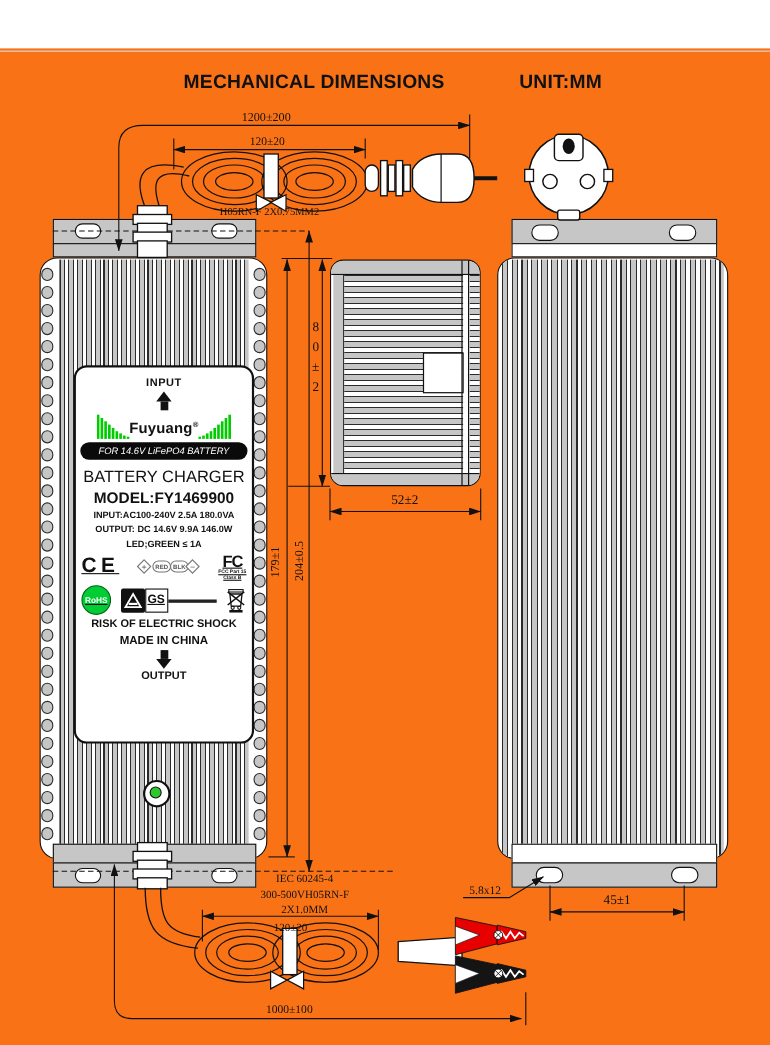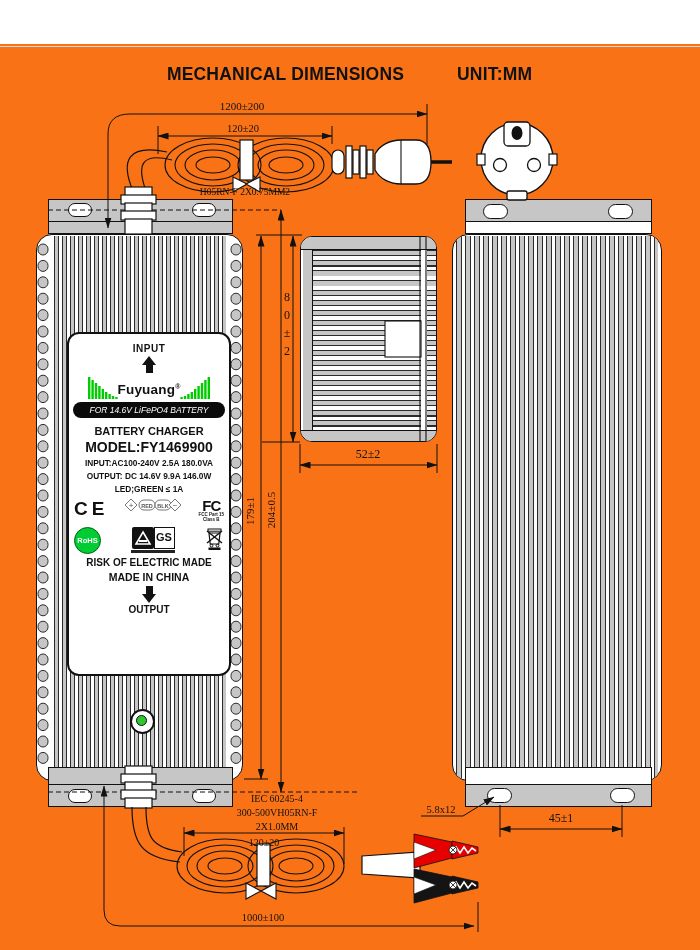--- a/index.html
+++ b/index.html
@@ -24,31 +24,31 @@
   .lb-input{font-size:10px;font-weight:bold;letter-spacing:.5px;}
   .arrow-up,.arrow-down{display:flex;flex-direction:column;align-items:center;}
   .tri-up{width:0;height:0;border-left:7px solid transparent;border-right:7px solid transparent;border-bottom:9px solid #111;}
   .tri-down{width:0;height:0;border-left:7px solid transparent;border-right:7px solid transparent;border-top:9px solid #111;}
   .stem{width:7px;height:8px;background:#111;}
   .logo-row{display:flex;align-items:flex-end;margin-top:2px;height:24px;}
   .brand{font-size:13.5px;font-weight:bold;margin:0 -3px 2px -3px;letter-spacing:.2px;}
   .brand sup{font-size:7px;}
   .pill{margin-top:3px;width:152px;height:16px;background:#0a0a0a;border-radius:8px;color:#fff;
         font-size:8.5px;font-weight:normal;font-style:italic;line-height:16px;}
-  .l1{font-size:11px;font-weight:bold;margin-top:7px;}
+  .l1{font-size:15px;font-weight:normal;margin-top:7px;}
   .l2{font-size:14px;font-weight:bold;margin-top:2px;}
   .l3{font-size:8.3px;font-weight:bold;margin-top:3px;}
-  .lrow{width:150px;display:flex;justify-content:space-between;align-items:flex-start;}
+  .lrow{width:150px;display:flex;justify-content:space-between;align-items:center;text-decoration:underline;}
   .ce{font-size:19px;font-weight:bold;letter-spacing:4px;}
   .fcc{display:flex;flex-direction:column;align-items:center;line-height:1;}
   .fcc-fc{font-size:15px;font-weight:bold;letter-spacing:-1px;}
   .fcc-sub{font-size:4.5px;font-weight:bold;}
   .rohs{width:27px;height:27px;border-radius:50%;background:#00cc33;border:1px solid #066016;
         color:#fff;font-size:7.5px;font-weight:bold;line-height:25px;}
-  .tuvwrap{display:flex;flex-direction:column;align-items:center;}
+  .tuvwrap{display:flex;align-items:center;}
   .tuvrow{display:flex;}
   .tuvbox{width:22px;height:22px;background:#111;border-radius:2px;display:flex;align-items:center;justify-content:center;}
   .gsbox{width:21px;height:22px;background:#fff;border:1.6px solid #111;color:#111;
          font-size:11px;font-weight:bold;line-height:19px;}
   .tuvbar{width:44px;height:3px;background:#222;margin-top:1px;}
   .dblsq{width:20px;height:20px;border:2px solid #111;display:flex;align-items:center;justify-content:center;}
   .dblsq>div{width:10px;height:10px;border:2px solid #111;}
   .bookwrap{display:flex;flex-direction:column;align-items:center;}
   .code2308{font-size:6px;font-weight:bold;margin-top:2px;}
   .ip65{width:25px;height:25px;border-radius:50%;background:#111;color:#fff;font-size:8px;
@@ -64,21 +64,21 @@
 </style>
 </head>
 <body>
 
 <div id="canvas">
 
   <div class="abs edge-line" style="top:2px"></div>
   <div class="abs edge-line" style="top:947px"></div>
 
   <div class="abs title" style="left:163px;top:20px;width:245px;text-align:center">MECHANICAL DIMENSIONS</div>
-  <div class="abs title" style="left:457px;top:20px">UNIT:MM</div>
+  <div class="abs title" style="left:472px;top:20px">UNIT:MM</div>
 
   <div class="abs graybox" style="left:48px;top:155px;width:185px;height:23px"></div>
   <div class="abs graybox" style="left:48px;top:177px;width:185px;height:13px"></div>
   <div class="abs oval" style="left:68px;top:159px;width:24px;height:14px"></div>
   <div class="abs oval" style="left:192px;top:159px;width:24px;height:14px"></div>
 
   <div class="abs body-shell" style="left:36px;top:190px;width:207px;height:547px">
     <div class="abs vfins" style="left:17px;top:1px;width:172px;height:543px"></div>
   </div>
 
@@ -433,21 +433,21 @@
         <circle cx="6.5" cy="18.6" r="1.4" fill="none" stroke="#111" stroke-width="1"></circle>
         <circle cx="12.5" cy="18.6" r="1.4" fill="none" stroke="#111" stroke-width="1"></circle>
         <line x1="2" y1="4" x2="17" y2="16" stroke="#111" stroke-width="1.4"></line>
         <line x1="17" y1="4" x2="2" y2="16" stroke="#111" stroke-width="1.4"></line>
         <rect x="3.5" y="20.5" width="12" height="2.5" fill="#111"></rect>
       </svg>
     </div>
 
 
 
-    <div class="risk">RISK OF ELECTRIC MADE</div>
+    <div class="risk">RISK OF ELECTRIC SHOCK</div>
     <div class="made">MADE IN CHINA</div>
     <div class="arrow-down" style="margin-top:3px">
       <div class="stem"></div>
         <div class="tri-down"></div>
     </div>
     <div class="lb-output">OUTPUT</div>
   </div>
 
 </div>
 

